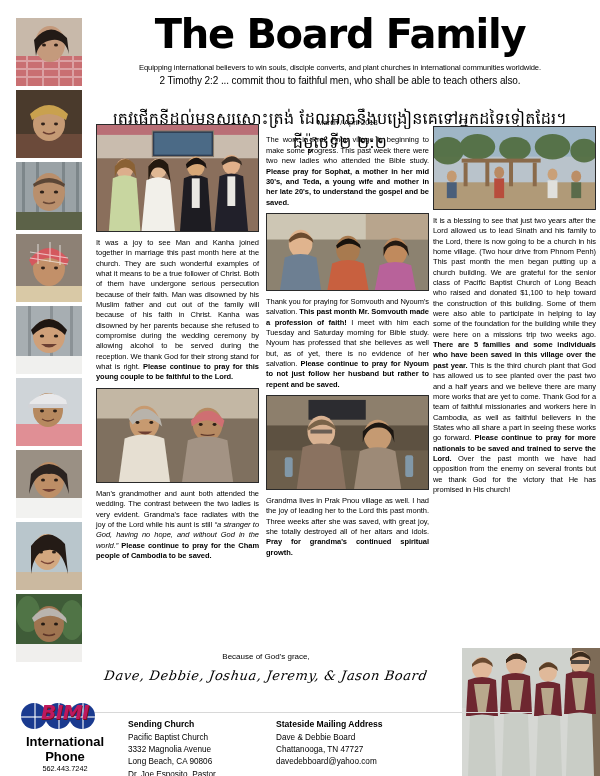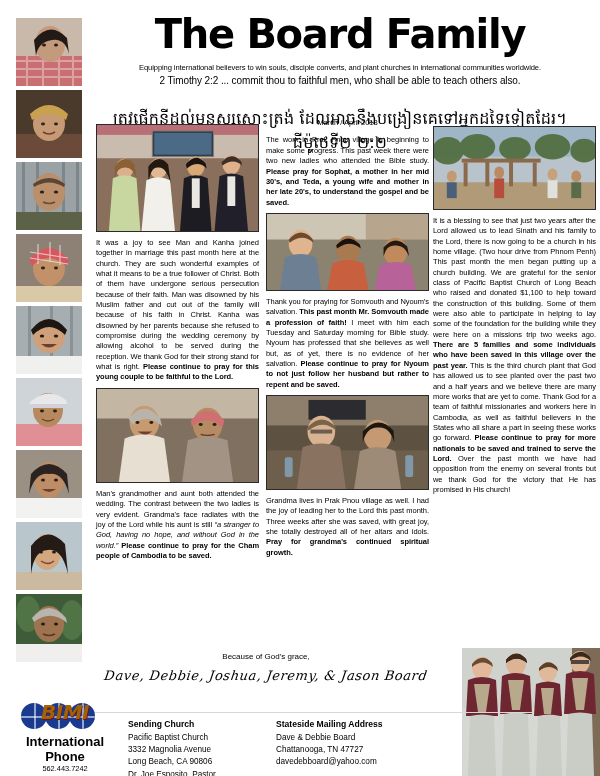--- a/index.html
+++ b/index.html
@@ -175,21 +175,21 @@
   .g1 { left: 2px; }
   .g2 { left: 26px; }
   .g3 { left: 50px; }
   .bimi-word {
     position: absolute;
     left: 0; right: 0; top: 3px;
     font-family: "DejaVu Sans", sans-serif;
     font-weight: bold;
     font-style: italic;
     font-size: 20px;
-    color: #a16207;
+    color: #be185d;
     letter-spacing: -0.5px;
     text-shadow: 0.6px 0.6px 0 #7a0c10;
   }
   .phone-label { font-size: 13px; font-weight: bold; margin-top: 3px; }
   .phone-num   { font-size: 7.4px; }
 
   .addr {
     position: absolute;
     font-size: 8.2px;
     line-height: 1.5;

